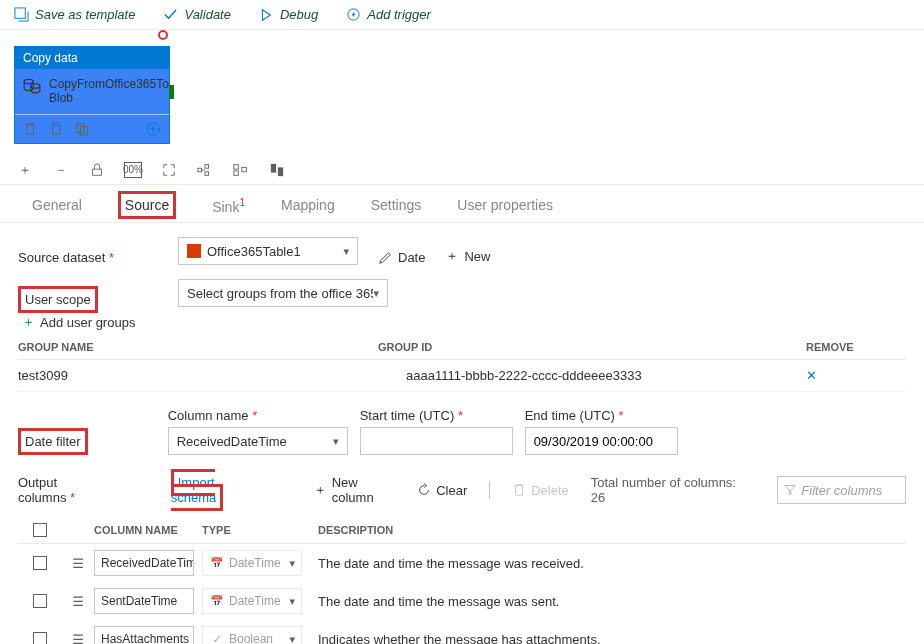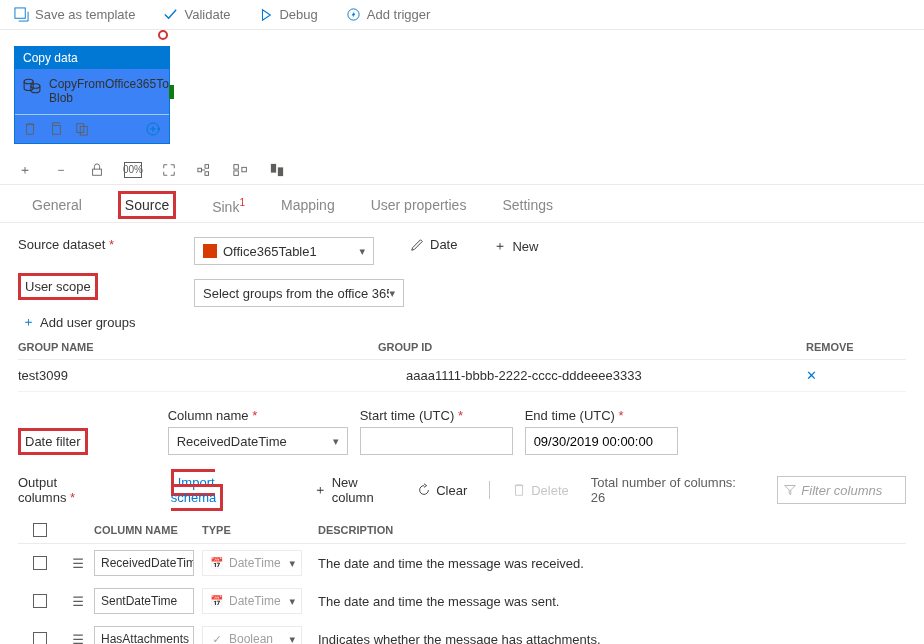--- a/index.html
+++ b/index.html
@@ -1,19 +1,19 @@
 <!DOCTYPE html>
 <html><head>
   <meta charset="utf-8">
   <style>
     * { margin: 0; padding: 0; box-sizing: border-box; font-family: "Segoe UI", Tahoma, sans-serif; }
     body { width: 924px; height: 644px; background: #fff; font-size: 13px; color: #323130; position: relative; }
 
     .top-toolbar { display: flex; gap: 28px; padding: 7px 14px; border-bottom: 1px solid #eaeaea; align-items: center; }
-    .top-toolbar .tb-item { display: flex; align-items: center; gap: 6px; color: #737373; cursor: pointer; }
+    .top-toolbar .tb-item { display: flex; align-items: center; gap: 6px; color: #14532d; cursor: pointer; font-style: italic; }
     .tb-icon { width: 15px; height: 15px; display: inline-flex; align-items: center; justify-content: center; }
 
     .canvas-area { padding: 8px 14px 8px; position: relative; }
     .validation-dot { width: 10px; height: 10px; border-radius: 50%; border: 2px solid #d13438; position: absolute; left: 158px; top: 0; background: #fff; }
 
     .activity-card { width: 156px; border: 1px solid #0078d4; background: #3b82f6; position: relative; margin-top: 8px; }
     .card-connector { position: absolute; right: -5px; top: 38px; width: 5px; height: 14px; background: #107c10; }
     .card-title { background: #0078d4; color: #fff; padding: 4px 8px; font-size: 12px; }
     .card-body { display: flex; align-items: flex-start; gap: 8px; padding: 8px; font-size: 12px; }
     .card-footer { display: flex; gap: 12px; padding: 6px 8px; border-top: 1px solid #9ecbf0; align-items: center; justify-content: space-between; }
@@ -23,21 +23,21 @@
     .canvas-toolbar { display: flex; gap: 18px; padding: 10px 16px 6px; align-items: center; color: #605e5c; border-bottom: 1px solid #eaeaea; }
     .canvas-toolbar span { cursor: pointer; display:inline-flex; width:18px; height:16px; align-items:center; justify-content:center; }
 
     .tabs { display: flex; gap: 0; padding: 4px 14px 0; border-bottom: 1px solid #edebe9; }
     .tab { padding: 8px 18px; color: #888; cursor: pointer; font-size: 14px; }
     .tab.active { color: #323130; }
     .tab sup { color: #d13438; font-size: 10px; vertical-align: super; }
     .red-box { border: 3px solid #d13438; padding: 3px 4px; }
 
     .content { padding: 14px 18px; }
-    .form-row { display: flex; align-items: flex-start; margin-bottom: 14px; gap: 16px; }
+    .form-row { display: flex; align-items: flex-end; margin-bottom: 14px; }
     .label { width: 160px; color: #323130; }
     .req { color: #d13438; }
     .dropdown { border: 1px solid #c8c6c4; height: 28px; padding: 0 8px; display: flex; align-items: center; justify-content: space-between; width: 180px; background: #fff; cursor: pointer; }
     .dd-text { display:flex; gap:6px; align-items:center; overflow:hidden; white-space:nowrap; text-overflow:ellipsis; }
     .edit-btn, .new-btn { display: flex; align-items: center; gap: 6px; cursor: pointer; color: #323130; margin-left: 20px;}
     .add-ug-row { margin: 4px 0 10px 4px; display:flex; gap:5px; align-items:center; color:#323130; cursor:pointer; }
 
     .groups-header, .groups-row { display: flex; }
     .groups-header { font-size: 11px; color: #605e5c; font-weight: 600; text-transform: uppercase; border-bottom: 1px solid #edebe9; padding-bottom: 6px; }
     .groups-row { padding: 8px 0; border-bottom: 1px solid #f3f2f1; font-size: 13px; gap: 28px; }
@@ -198,22 +198,22 @@
         <rect x="9" y="5" width="6" height="10" fill="#605e5c"></rect>
       </svg>
     </span>
 </div>
 
 <div class="tabs">
   <div class="tab">General</div>
   <div class="tab active"><span class="red-box">Source</span></div>
   <div class="tab"><span>Sink</span><sup>1</sup></div>
   <div class="tab">Mapping</div>
+  <div class="tab">Settings</div>
   <div class="tab">User properties</div>
-  <div class="tab">Settings</div>
 </div>
 
 <div class="content">
 
   <div class="form-row">
     <div class="label"><span>Source dataset</span> <span class="req">*</span></div>
     <div class="dropdown">
       <span class="dd-text">
           <span class="o365"></span>
           <span>Office365Table1</span>

